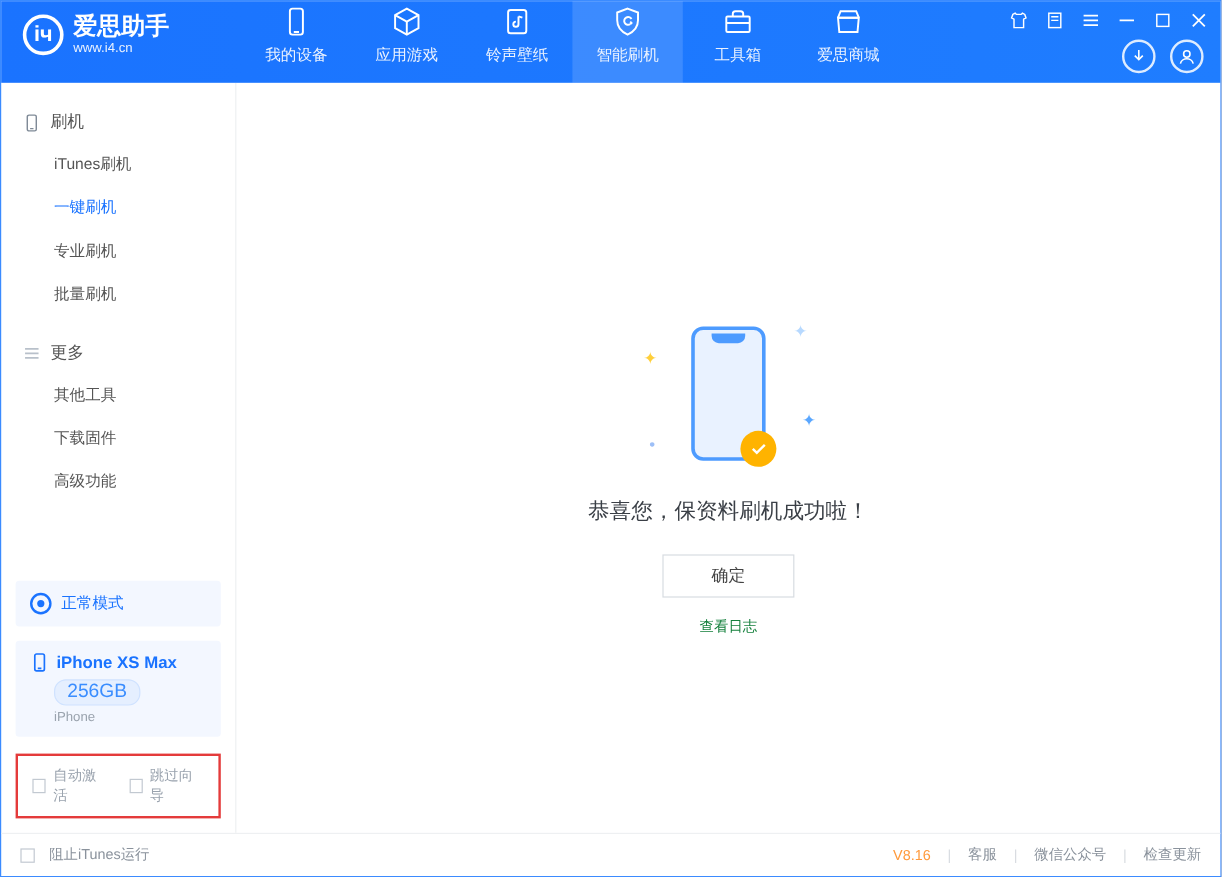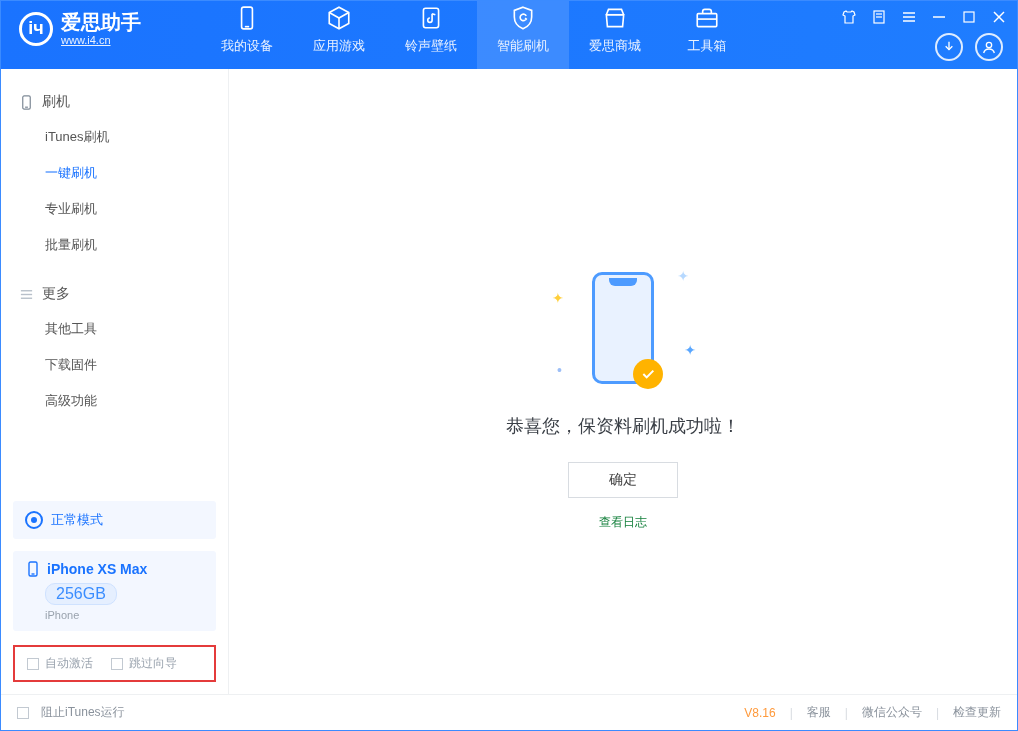--- a/index.html
+++ b/index.html
@@ -4,34 +4,34 @@
 <style>
   * { margin:0; padding:0; box-sizing:border-box; }
   body { font-family:"Microsoft YaHei","PingFang SC",sans-serif; font-size:13px; color:#333; background:#768291; display:flex; align-items:center; justify-content:center; height:100vh; }
   .app { width:1018px; height:731px; background:#fff; border:1px solid #3b8bff; display:flex; flex-direction:column; }
   
   .titlebar { height:68px; background:linear-gradient(90deg,#1a73ff 0%,#1f7dff 100%); display:flex; align-items:flex-start; color:#fff; position:relative; }
   .logo-wrap { display:flex; align-items:center; padding:10px 18px 0 18px; width:200px; }
   .logo-circle { width:34px; height:34px; border:3px solid #fff; border-radius:50%; display:flex; align-items:center; justify-content:center; font-weight:bold; font-size:18px; color:#fff; }
   .logo-text { margin-left:8px; line-height:1.15; }
   .logo-cn { font-size:20px; font-weight:bold; }
-  .logo-url { font-size:11px; opacity:.9;text-decoration:underline; }
+  .logo-url { font-size:11px; opacity:.9; }
   .tabs { display:flex; align-self:stretch; }
   .tab { width:92px; display:flex; flex-direction:column; align-items:center; justify-content:flex-end; padding-bottom:14px; color:#eaf2ff; font-size:13px; cursor:pointer; position:relative; }
   .tab.active { background:rgba(255,255,255,0.14); }
   .tab svg { width:26px; height:26px; margin-bottom:6px; }
   .tab span.lbl { }
   .win-icons { position:absolute; right:10px; top:8px; display:flex; gap:14px; }
   .win-icons .wicon { width:16px; height:16px; display:flex; align-items:center; justify-content:center; cursor:pointer; color:#fff; }
   .win-round { position:absolute; right:14px; bottom:8px; display:flex; gap:12px; }
   .win-round .ricon { width:28px; height:28px; border:2px solid rgba(255,255,255,.85); border-radius:50%; display:flex; align-items:center; justify-content:center; cursor:pointer; }
   .win-round svg { width:16px; height:16px; stroke:#fff; }
   
   .body { flex:1; display:flex; min-height:0; }
-  .sidebar { width:228px; border-right:1px solid #eef0f2; display:flex; flex-direction:column; }
+  .sidebar { width:196px; border-right:1px solid #eef0f2; display:flex; flex-direction:column; }
   .side-scroll { flex:1; overflow:auto; padding-top:16px; }
   .side-group-h { display:flex; align-items:center; padding:8px 18px; color:#555; font-size:14px; }
   .side-group-h svg { width:15px; height:15px; margin-right:8px; }
   .side-item { padding:9px 18px 9px 44px; color:#555; cursor:pointer; font-size:13px; }
   .side-item.active { color:#1a73ff; }
   .side-bottom { padding:0 12px 12px; }
   .mode-card { background:#f3f7ff; border-radius:3px; padding:10px 12px; display:flex; align-items:center; margin-bottom:12px; }
   .mode-dot { width:18px; height:18px; border-radius:50%; border:2px solid #1a73ff; display:flex; align-items:center; justify-content:center; margin-right:8px; }
   .mode-dot::before { content:""; width:6px; height:6px; border-radius:50%; background:#1a73ff; }
   .mode-text { color:#1a73ff; font-size:13px; }
@@ -107,33 +107,33 @@
       <div class="tab active">
         <svg viewBox="0 0 24 24" fill="none" stroke="#fff" stroke-width="1.5">
             <path d="M12 2l8 3v6c0 5-3.5 9-8 11-4.5-2-8-6-8-11V5z"></path>
             <path d="M15 10a3 3 0 1 0-1 4"></path>
             <path d="M14 14l1-1-1-1"></path>
           </svg>
         <span class="lbl">智能刷机</span>
       </div>
       <div class="tab">
         <svg viewBox="0 0 24 24" fill="none" stroke="#fff" stroke-width="1.5">
+            <rect x="3" y="8" width="18" height="12" rx="1"></rect>
+            <path d="M8 8V6a2 2 0 0 1 2-2h4a2 2 0 0 1 2 2v2"></path>
+            <line x1="3" y1="13" x2="21" y2="13"></line>
+          </svg>
+        <span class="lbl">工具箱</span>
+      </div>
+      <div class="tab">
+        <svg viewBox="0 0 24 24" fill="none" stroke="#fff" stroke-width="1.5">
             <path d="M4 9h16l-1 11H5z"></path>
             <path d="M4 9l2-5h12l2 5"></path>
             <line x1="4" y1="9" x2="20" y2="9"></line>
           </svg>
         <span class="lbl">爱思商城</span>
-      </div>
-      <div class="tab">
-        <svg viewBox="0 0 24 24" fill="none" stroke="#fff" stroke-width="1.5">
-            <rect x="3" y="8" width="18" height="12" rx="1"></rect>
-            <path d="M8 8V6a2 2 0 0 1 2-2h4a2 2 0 0 1 2 2v2"></path>
-            <line x1="3" y1="13" x2="21" y2="13"></line>
-          </svg>
-        <span class="lbl">工具箱</span>
       </div>
     </div>
 
     <div class="win-icons">
       <div class="wicon">
           <svg viewBox="0 0 16 16" stroke="#fff" fill="none" stroke-width="1.2">
             <path d="M3 3l2-1 1 1h4l1-1 2 1 1 3-2 1v7H4V7L2 6z"></path>
           </svg>
         </div>
       <div class="wicon">

